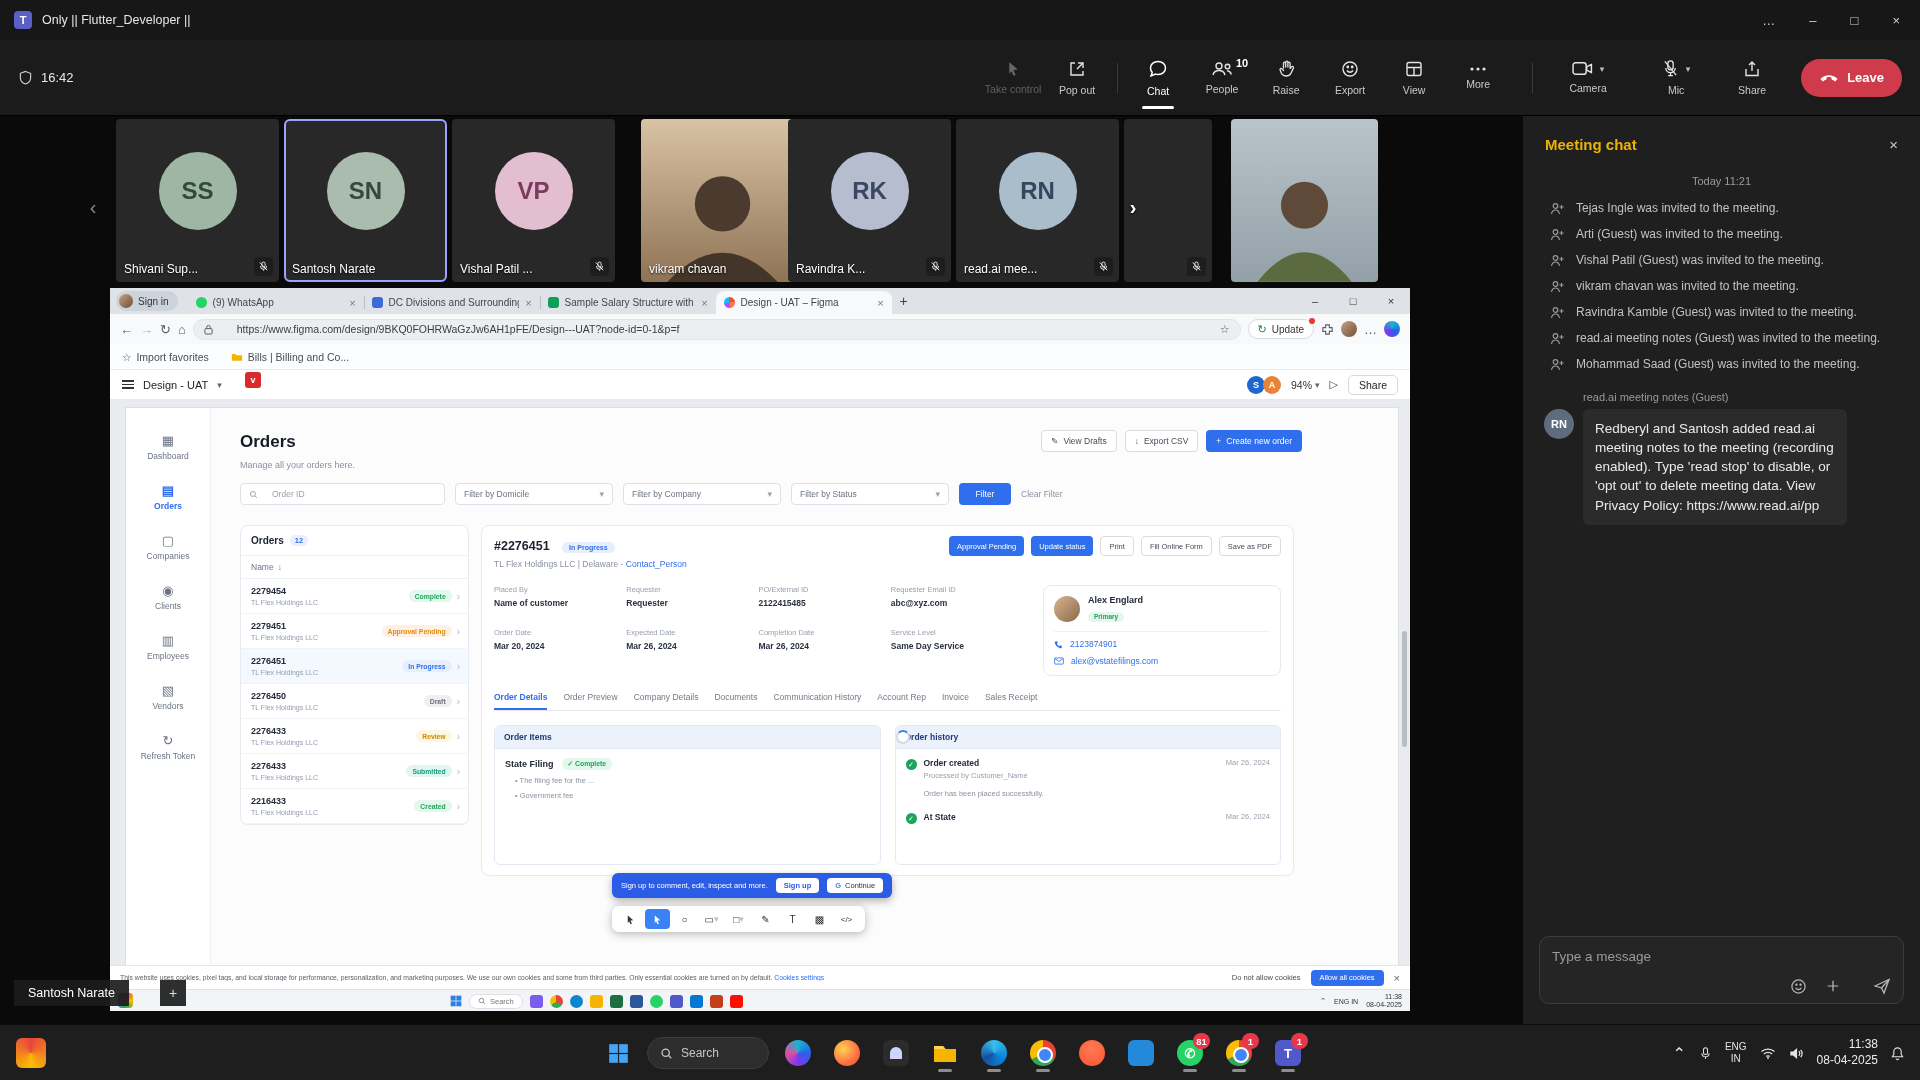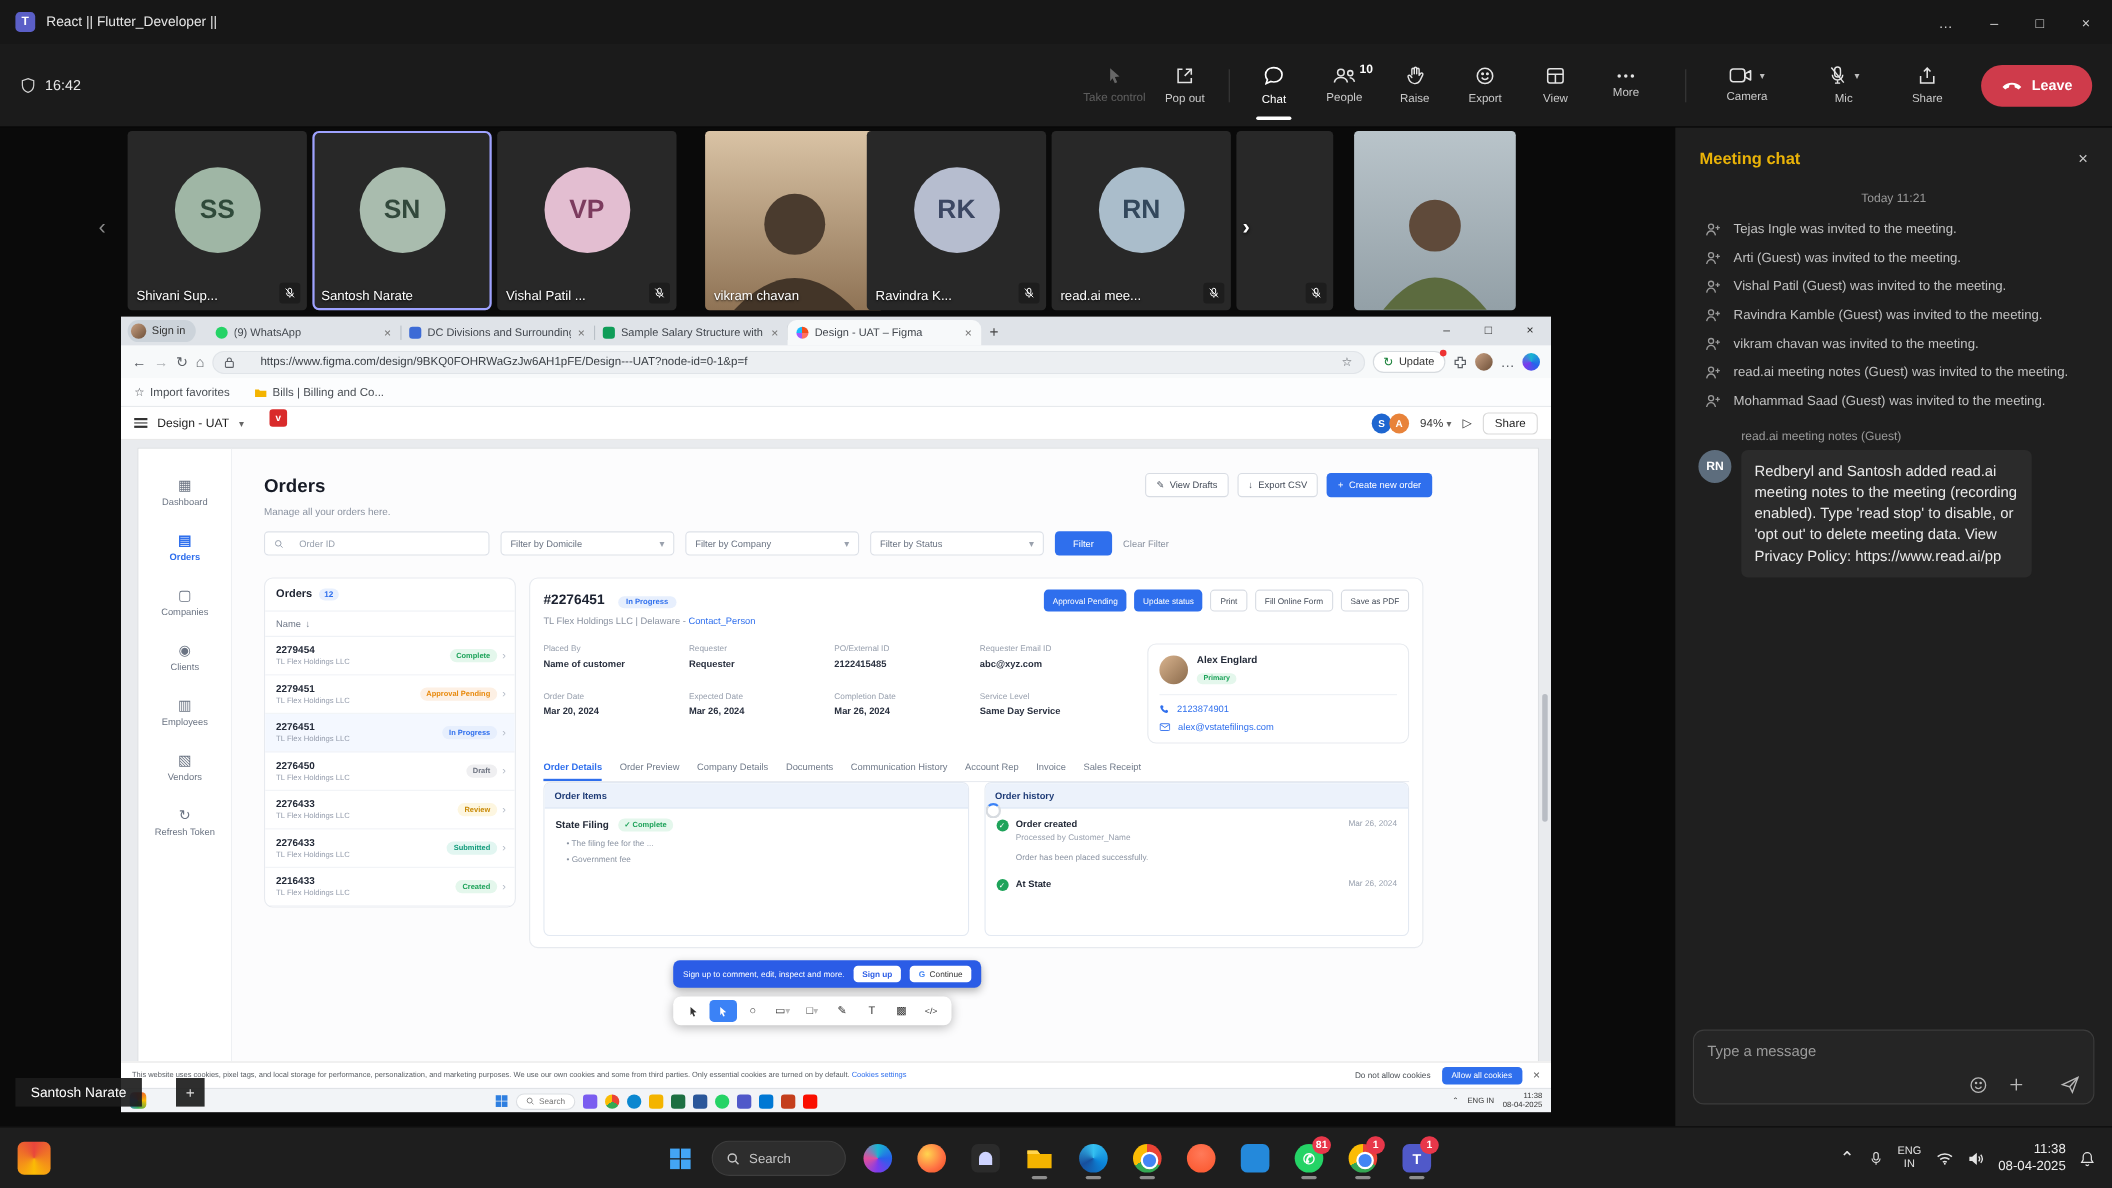--- a/index.html
+++ b/index.html
@@ -139,21 +139,21 @@
 .contact{width:238px;border:1px solid #e7eaef;border-radius:8px;padding:9px 10px;flex:none}
 .ct-row{display:flex;gap:8px;align-items:center}
 .ct-av{width:26px;height:26px;border-radius:50%;background:linear-gradient(135deg,#d9b48f,#8a6a4b);flex:none}
 .ct-name{font-size:9px;font-weight:700;color:#232a38}
 .ct-badge{display:inline-block;font-size:6.5px;font-weight:700;padding:1.5px 6px;border-radius:8px;margin-top:3px}
 .ct-div{border-top:1px solid #eef1f5;margin:8px 0 2px}
 .ct-line{display:flex;gap:7px;align-items:center;font-size:8.5px;color:#2f6fed;margin-top:7px}
 .dtabs{display:flex;gap:16px;margin-top:16px;border-bottom:1px solid #e8ebf0;font-size:8.5px;color:#717b8a}
 .dtab{padding-bottom:6px;white-space:nowrap;cursor:pointer}
 .dtab.active{color:#2f6fed;border-bottom:2px solid #2f6fed;font-weight:700}
-.panels{display:flex;gap:14px;margin-top:0}
+.panels{display:flex;gap:14px;margin-top:14px}
 .panel{flex:1;border:1px solid #e3e9f2;border-radius:6px;overflow:hidden;background:#fff}
 .p-head{background:#ecf2fb;padding:6px 9px;font-size:8.5px;font-weight:700;color:#1f3c77;border-bottom:1px solid #dde7f4}
 .p-body{padding:9px 10px 40px}
 .oi-row{display:flex;align-items:center;gap:8px}
 .oi-name{font-size:9px;font-weight:700;color:#232a38}
 .oi-badge{font-size:6.8px;font-weight:700;padding:2px 6px;border-radius:8px}
 .oi-note{font-size:7.5px;color:#8a93a2;margin-top:6px;padding-left:10px}
 .h-row{display:flex;align-items:flex-start;gap:7px}
 .h-check{width:11px;height:11px;border-radius:50%;background:#1ea35a;color:#fff;font-size:7px;display:flex;align-items:center;justify-content:center;flex:none;margin-top:1px}
 .h-title{font-size:8.5px;font-weight:700;color:#232a38}
@@ -227,21 +227,21 @@
 .tray-lang{font-size:10px;line-height:1.25;text-align:center;color:#e4e4e4;cursor:pointer}
 .tray-clock{text-align:right;font-size:12px;line-height:1.3;color:#ececec;cursor:pointer}
 </style>
 </head>
 <body>
 
 <div id="screen">
 
   <div id="titlebar">
     <span class="t-logo">T</span>
-    <span class="t-title">React || Flutter_Developer ||</span>
+    <span class="t-title">Only || Flutter_Developer ||</span>
     <div class="t-ctrls">
       <span>…</span>
       <span>–</span>
       <span>□</span>
       <span>×</span>
     </div>
   </div>
 
   <div id="meetbar">
     <div class="mb-left">
@@ -966,31 +966,31 @@
           <span class="ev-tx">Vishal Patil (Guest) was invited to the meeting.</span>
         </div>
         <div class="ev">
           <span class="ev-ic">
               <svg viewBox="0 0 16 16" width="16" height="16" fill="none" stroke="currentColor" stroke-width="1.2">
                 <circle cx="6.5" cy="5" r="2.3"></circle>
                 <path d="M2.5 13c.5-2.6 2-4 4-4s3.5 1.4 4 4"></path>
                 <path d="M12.5 4v4M10.5 6h4"></path>
               </svg>
             </span>
-          <span class="ev-tx">Ravindra Kamble (Guest) was invited to the meeting.</span>
+          <span class="ev-tx">vikram chavan was invited to the meeting.</span>
         </div>
         <div class="ev">
           <span class="ev-ic">
               <svg viewBox="0 0 16 16" width="16" height="16" fill="none" stroke="currentColor" stroke-width="1.2">
                 <circle cx="6.5" cy="5" r="2.3"></circle>
                 <path d="M2.5 13c.5-2.6 2-4 4-4s3.5 1.4 4 4"></path>
                 <path d="M12.5 4v4M10.5 6h4"></path>
               </svg>
             </span>
-          <span class="ev-tx">vikram chavan was invited to the meeting.</span>
+          <span class="ev-tx">Ravindra Kamble (Guest) was invited to the meeting.</span>
         </div>
         <div class="ev">
           <span class="ev-ic">
               <svg viewBox="0 0 16 16" width="16" height="16" fill="none" stroke="currentColor" stroke-width="1.2">
                 <circle cx="6.5" cy="5" r="2.3"></circle>
                 <path d="M2.5 13c.5-2.6 2-4 4-4s3.5 1.4 4 4"></path>
                 <path d="M12.5 4v4M10.5 6h4"></path>
               </svg>
             </span>
           <span class="ev-tx">read.ai meeting notes (Guest) was invited to the meeting.</span>

